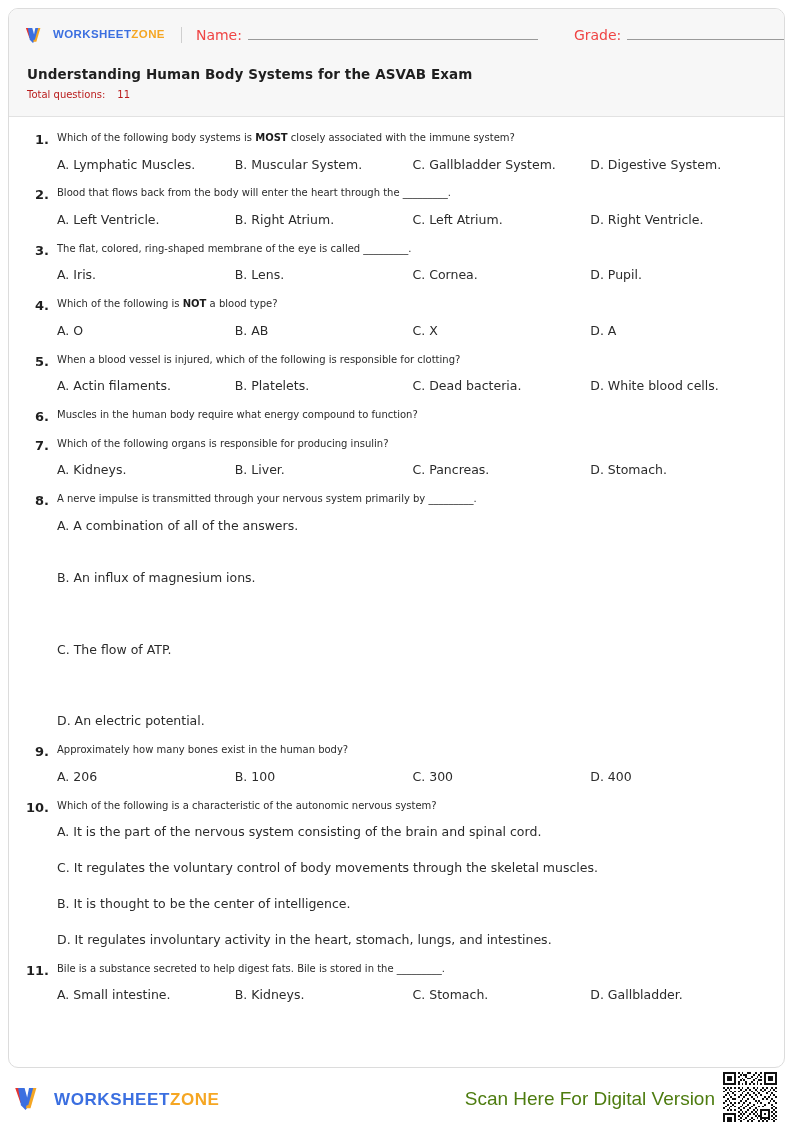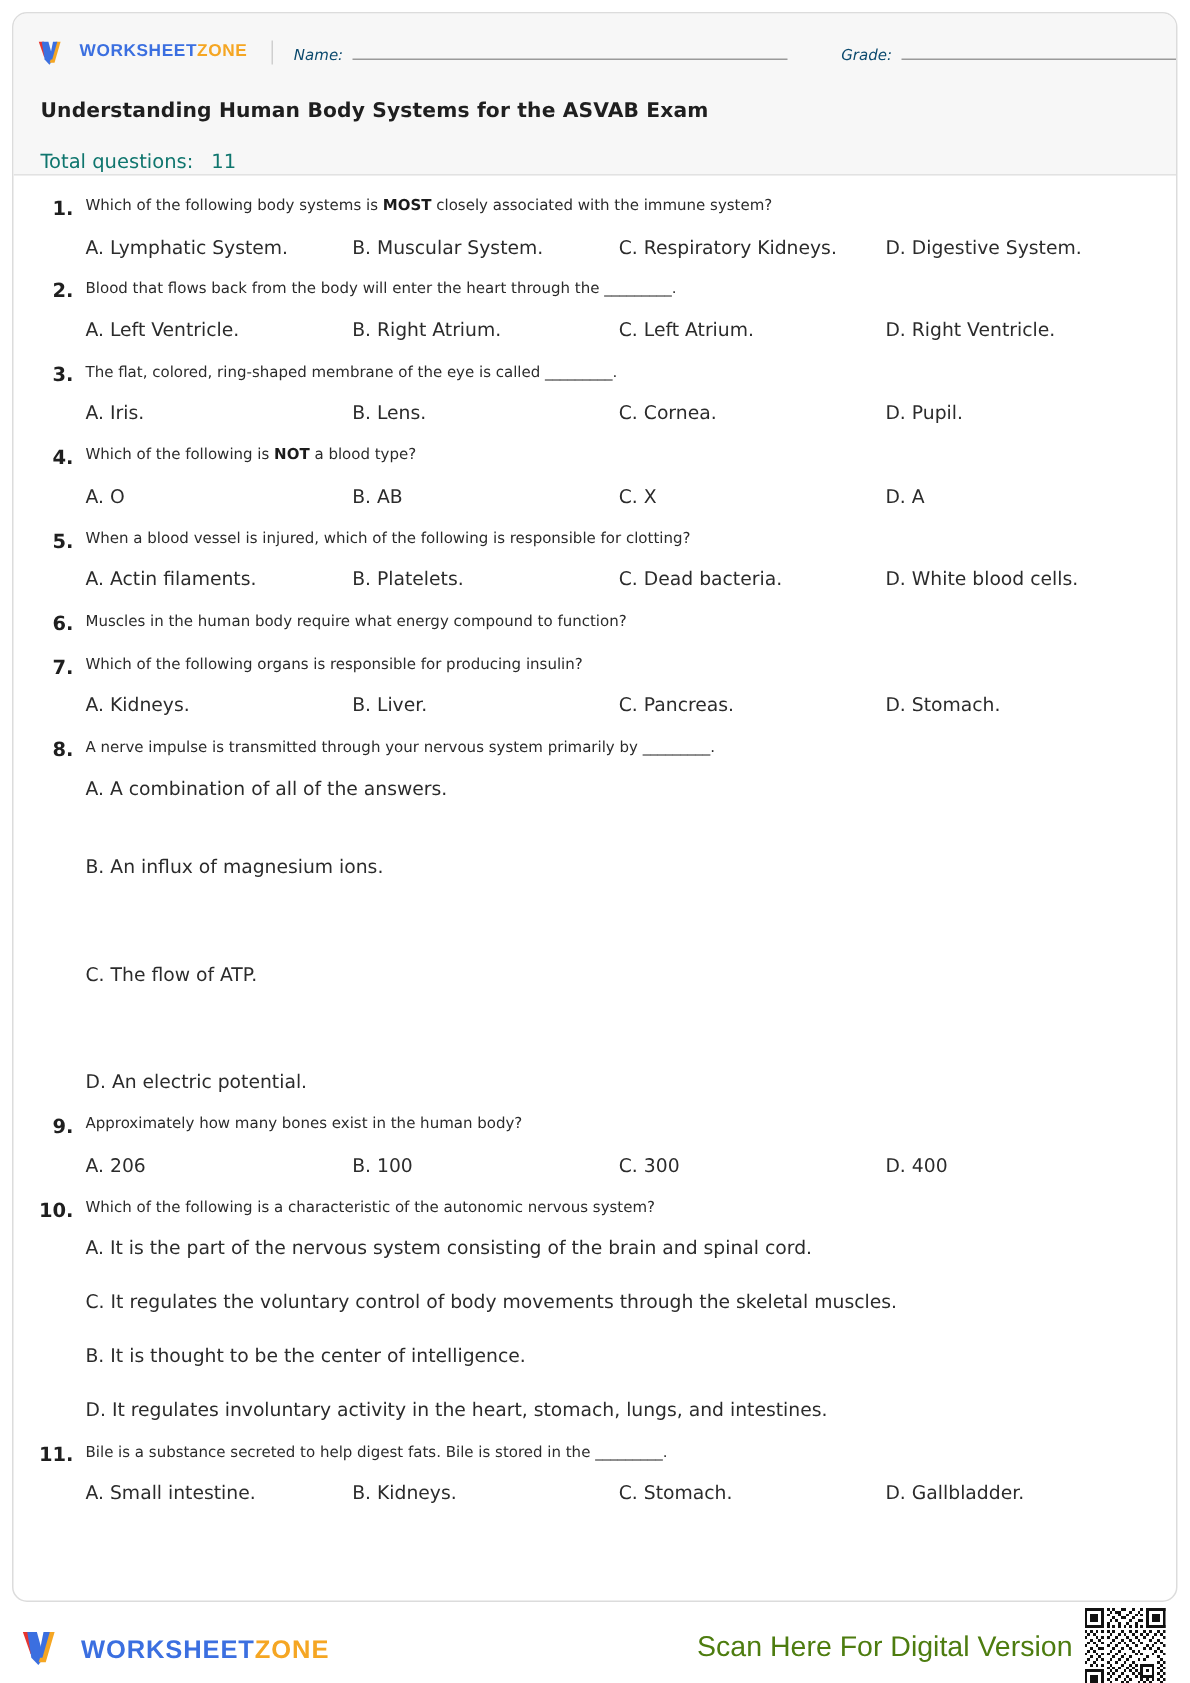--- a/index.html
+++ b/index.html
@@ -74,24 +74,23 @@
     margin: 0 14px 0 16px;
     flex: 0 0 auto;
   }
 
   .field {
     display: flex;
     align-items: baseline;
     white-space: nowrap;
   }
   .field-label {
-    font-size: 10px;
-    color: #0c4a6e;
+    font-size: 14px;
+    color: #ef4444;
     margin-right: 6px;
-    font-style: italic;
   }
   .field-rule {
     display: inline-block;
     border-bottom: 1px solid #9a9a9a;
     height: 12px;
   }
   .rule-name  { width: 290px; }
   .rule-grade { width: 200px; }
   .spacer-mid { width: 36px; flex: 0 0 auto; }
 
@@ -99,23 +98,23 @@
     padding: 12px 16px 0 18px;
   }
   .doc-title {
     font-size: 13.5px;
     font-weight: bold;
     color: #1f1f1f;
     line-height: 1.35;
     letter-spacing: .1px;
   }
   .total-line {
-    font-size: 13px;
-    color: #0f766e;
-    margin-top: 18px;
+    font-size: 10px;
+    color: #b91c1c;
+    margin-top: 6px;
   }
   .total-line .tq-count { margin-left: 12px; }
 
   
   .questions {
     padding: 14px 16px 0 6px;
   }
   .q {
     display: flex;
     align-items: flex-start;
@@ -243,23 +242,23 @@
       </div>
     </div>
   </div>
 
   <div class="questions" id="questions-container">
       <div class="q">
         <div class="q-num">1.</div>
         <div class="q-body">
           <div class="q-text"><span>Which of the following body systems is </span><b>MOST</b><span> closely associated with the immune system?</span></div>
           <div class="opts cols4">
-            <div class="opt"><span class="opt-letter">A.</span><span>Lymphatic System.</span></div>
+            <div class="opt"><span class="opt-letter">A.</span><span>Lymphatic Muscles.</span></div>
             <div class="opt"><span class="opt-letter">B.</span><span>Muscular System.</span></div>
-            <div class="opt"><span class="opt-letter">C.</span><span>Respiratory Kidneys.</span></div>
+            <div class="opt"><span class="opt-letter">C.</span><span>Gallbladder System.</span></div>
             <div class="opt"><span class="opt-letter">D.</span><span>Digestive System.</span></div>
           </div>
         </div>
       </div>
       <div class="q">
         <div class="q-num">2.</div>
         <div class="q-body">
           <div class="q-text"><span>Blood that flows back from the body will enter the heart through the _________.</span></div>
           <div class="opts cols4">
             <div class="opt"><span class="opt-letter">A.</span><span>Left Ventricle.</span></div>

